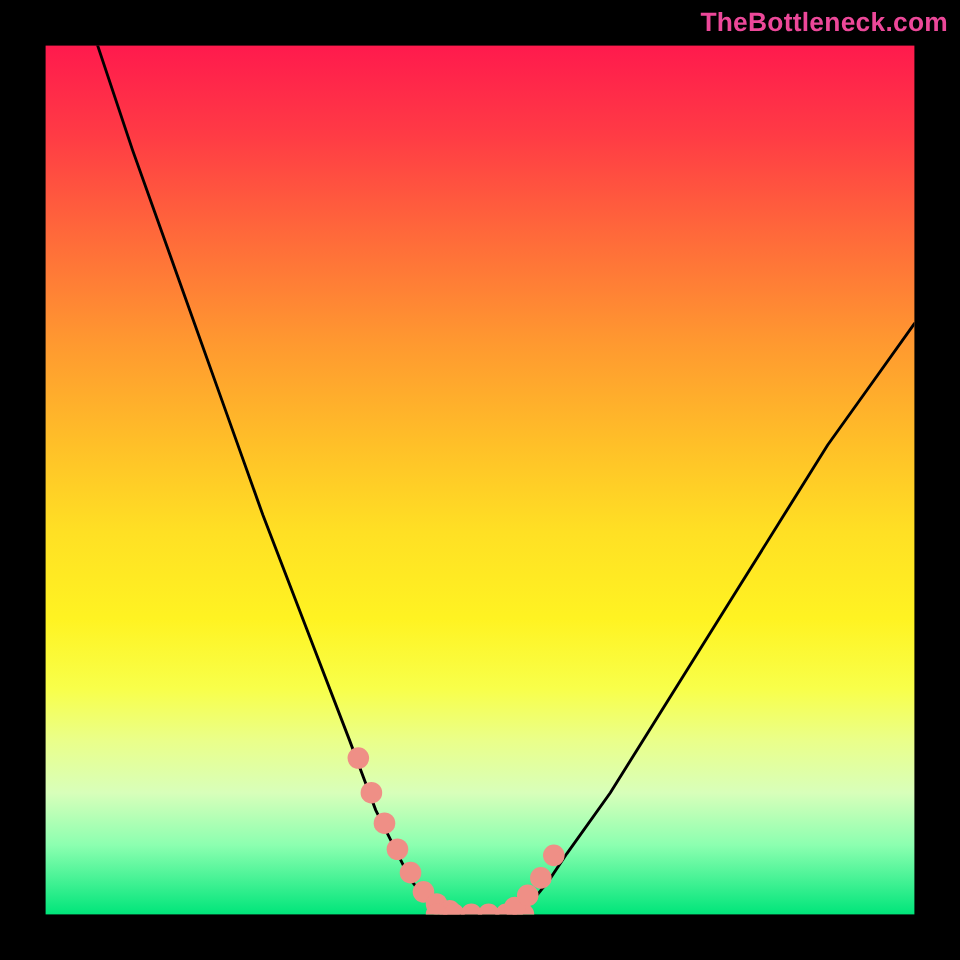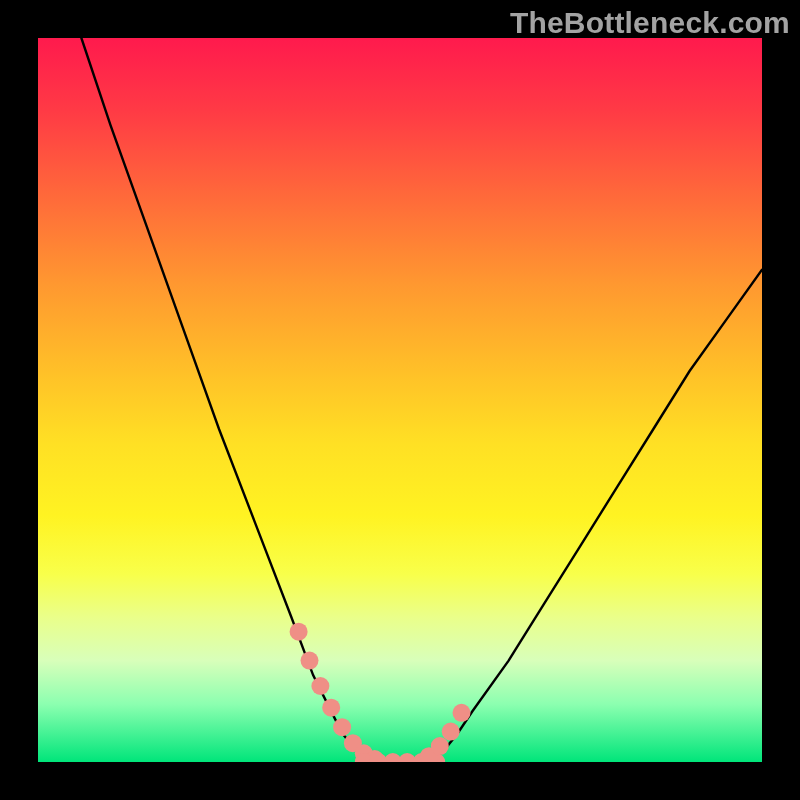--- a/index.html
+++ b/index.html
@@ -38,22 +38,22 @@
       #eaff8a 80%,
       #d8ffba 86%,
       #8cffb0 92%,
       #00e57a 100%
     );
   }
   .watermark {
     position: absolute;
     top: 6px;
     right: 10px;
-    color: #a3a3a3;
-    font-size: 30px;
+    color: #ec4899;
+    font-size: 22px;
     font-weight: 600;
     letter-spacing: 0.2px;
     user-select: none;
     pointer-events: none;
   }
   svg.overlay {
     position: absolute;
     top: 38px;
     left: 38px;
     width: 724px;

